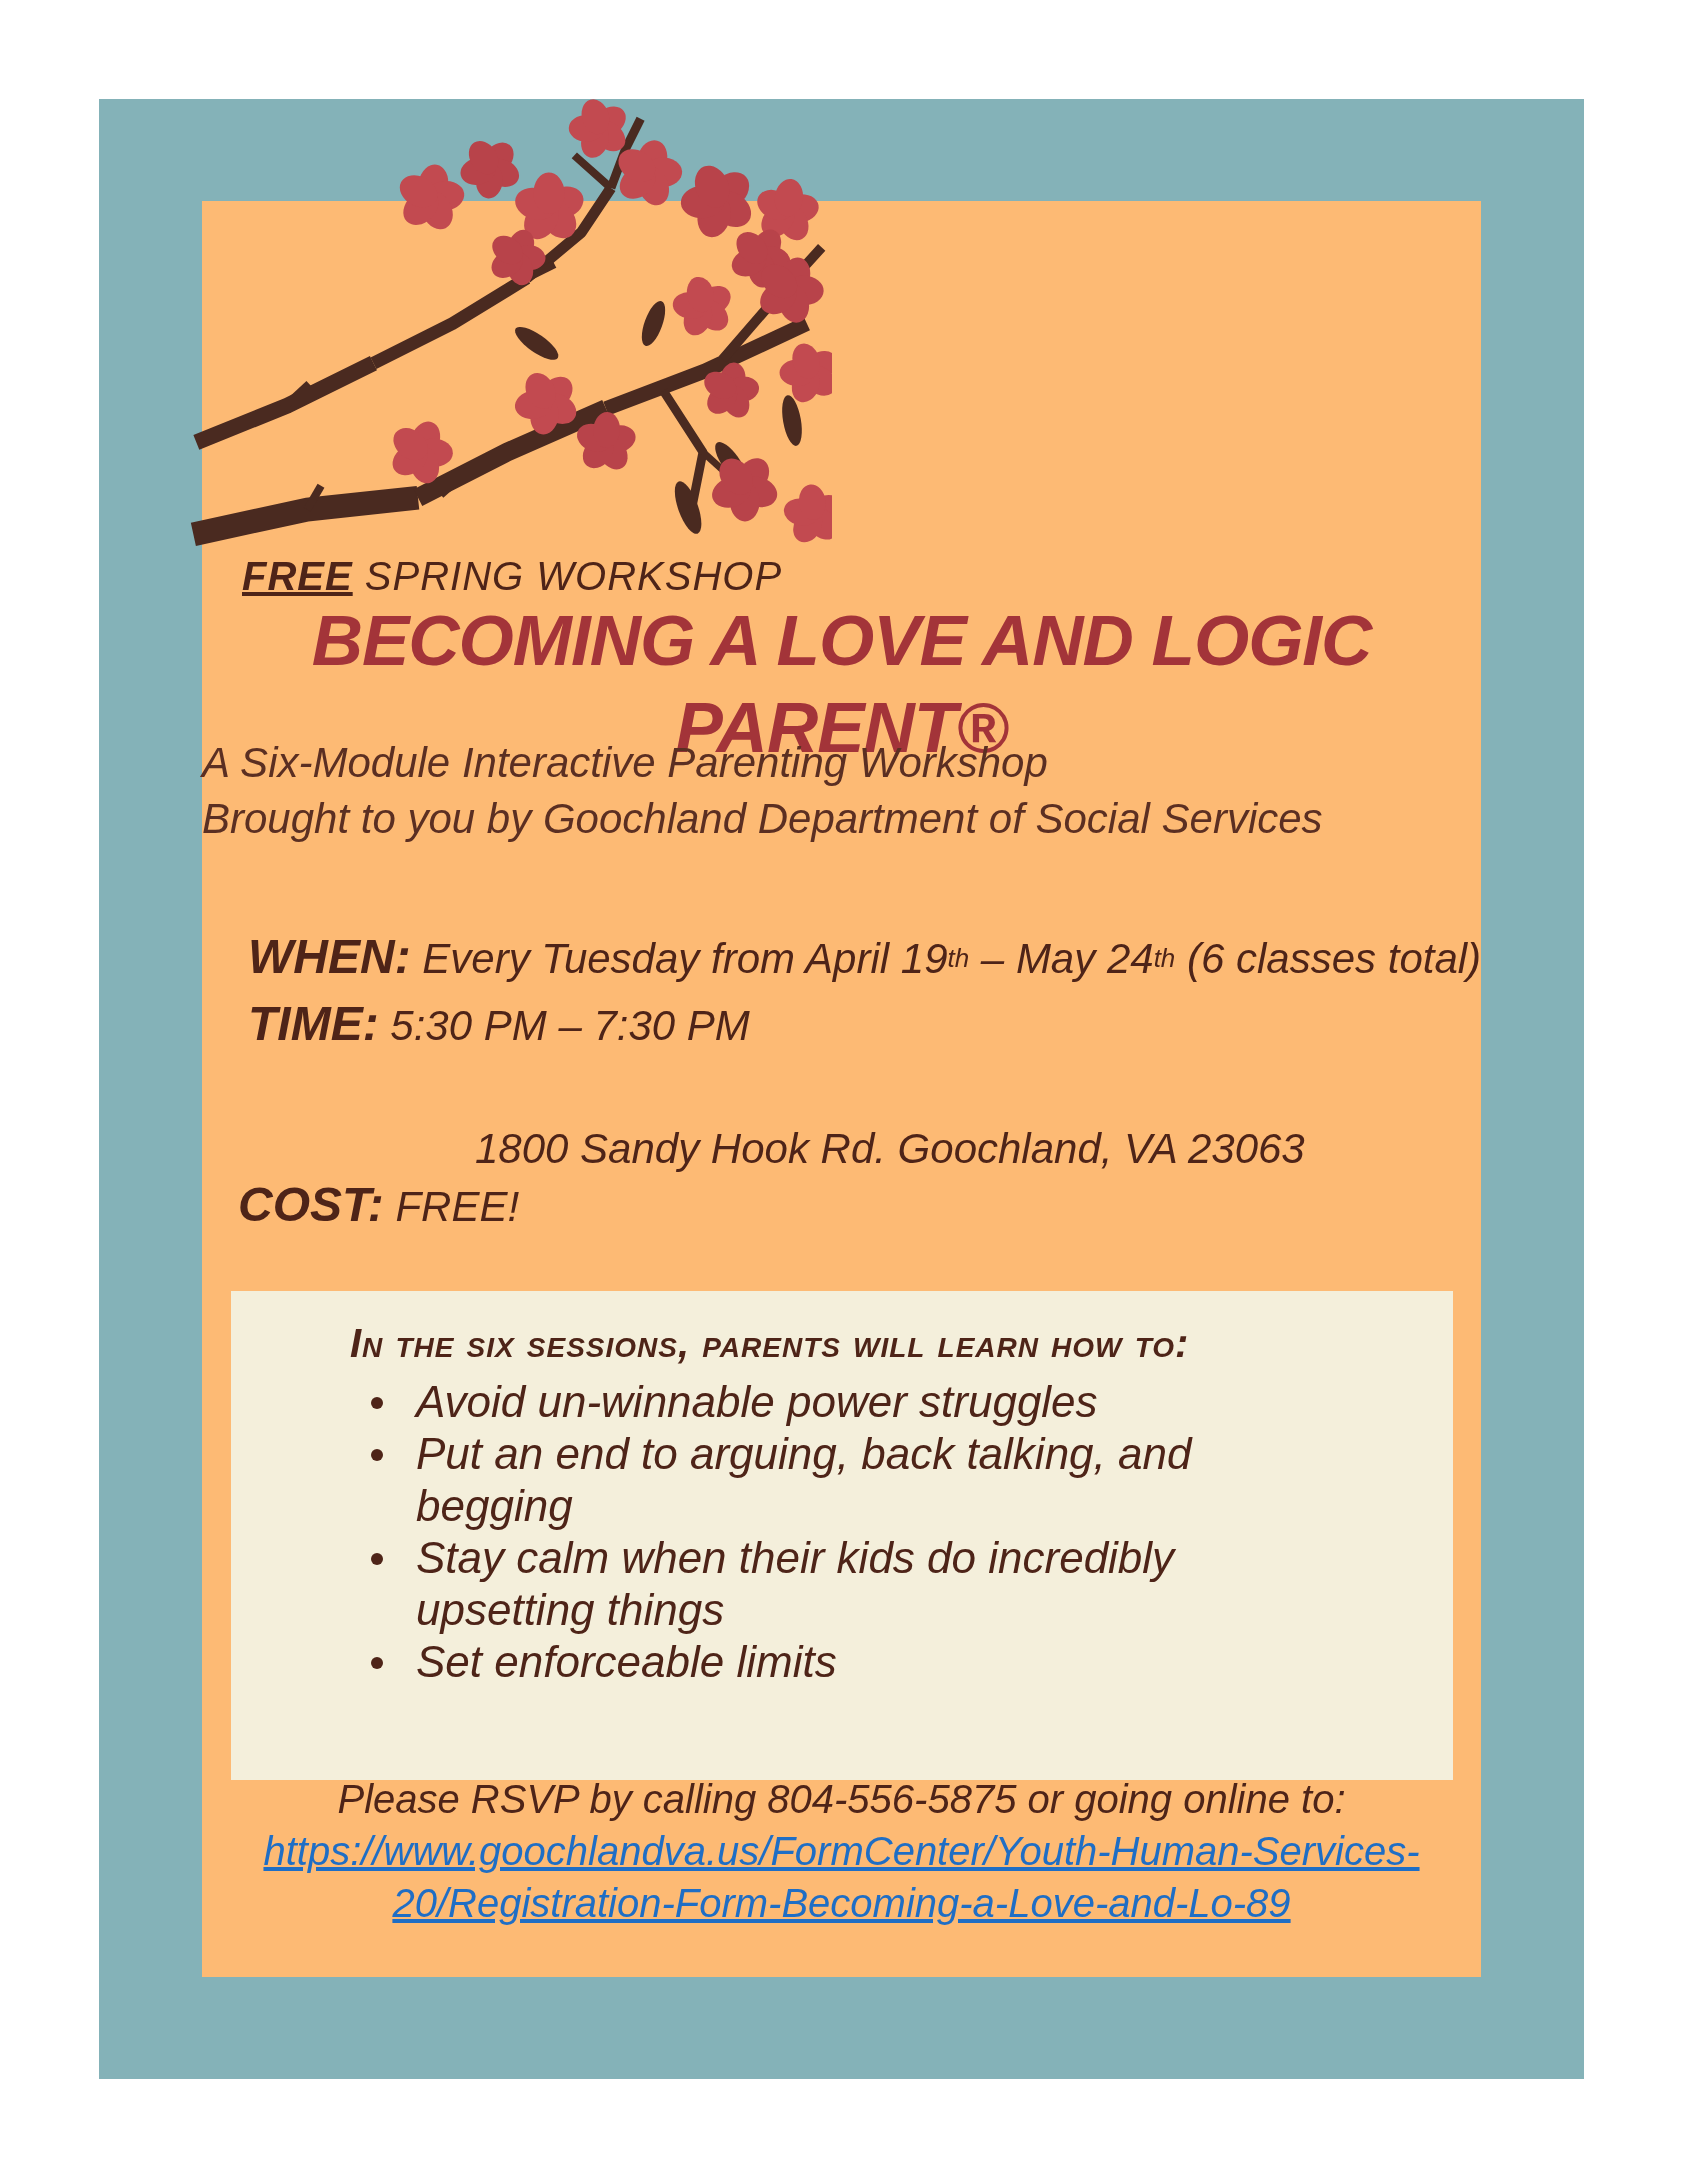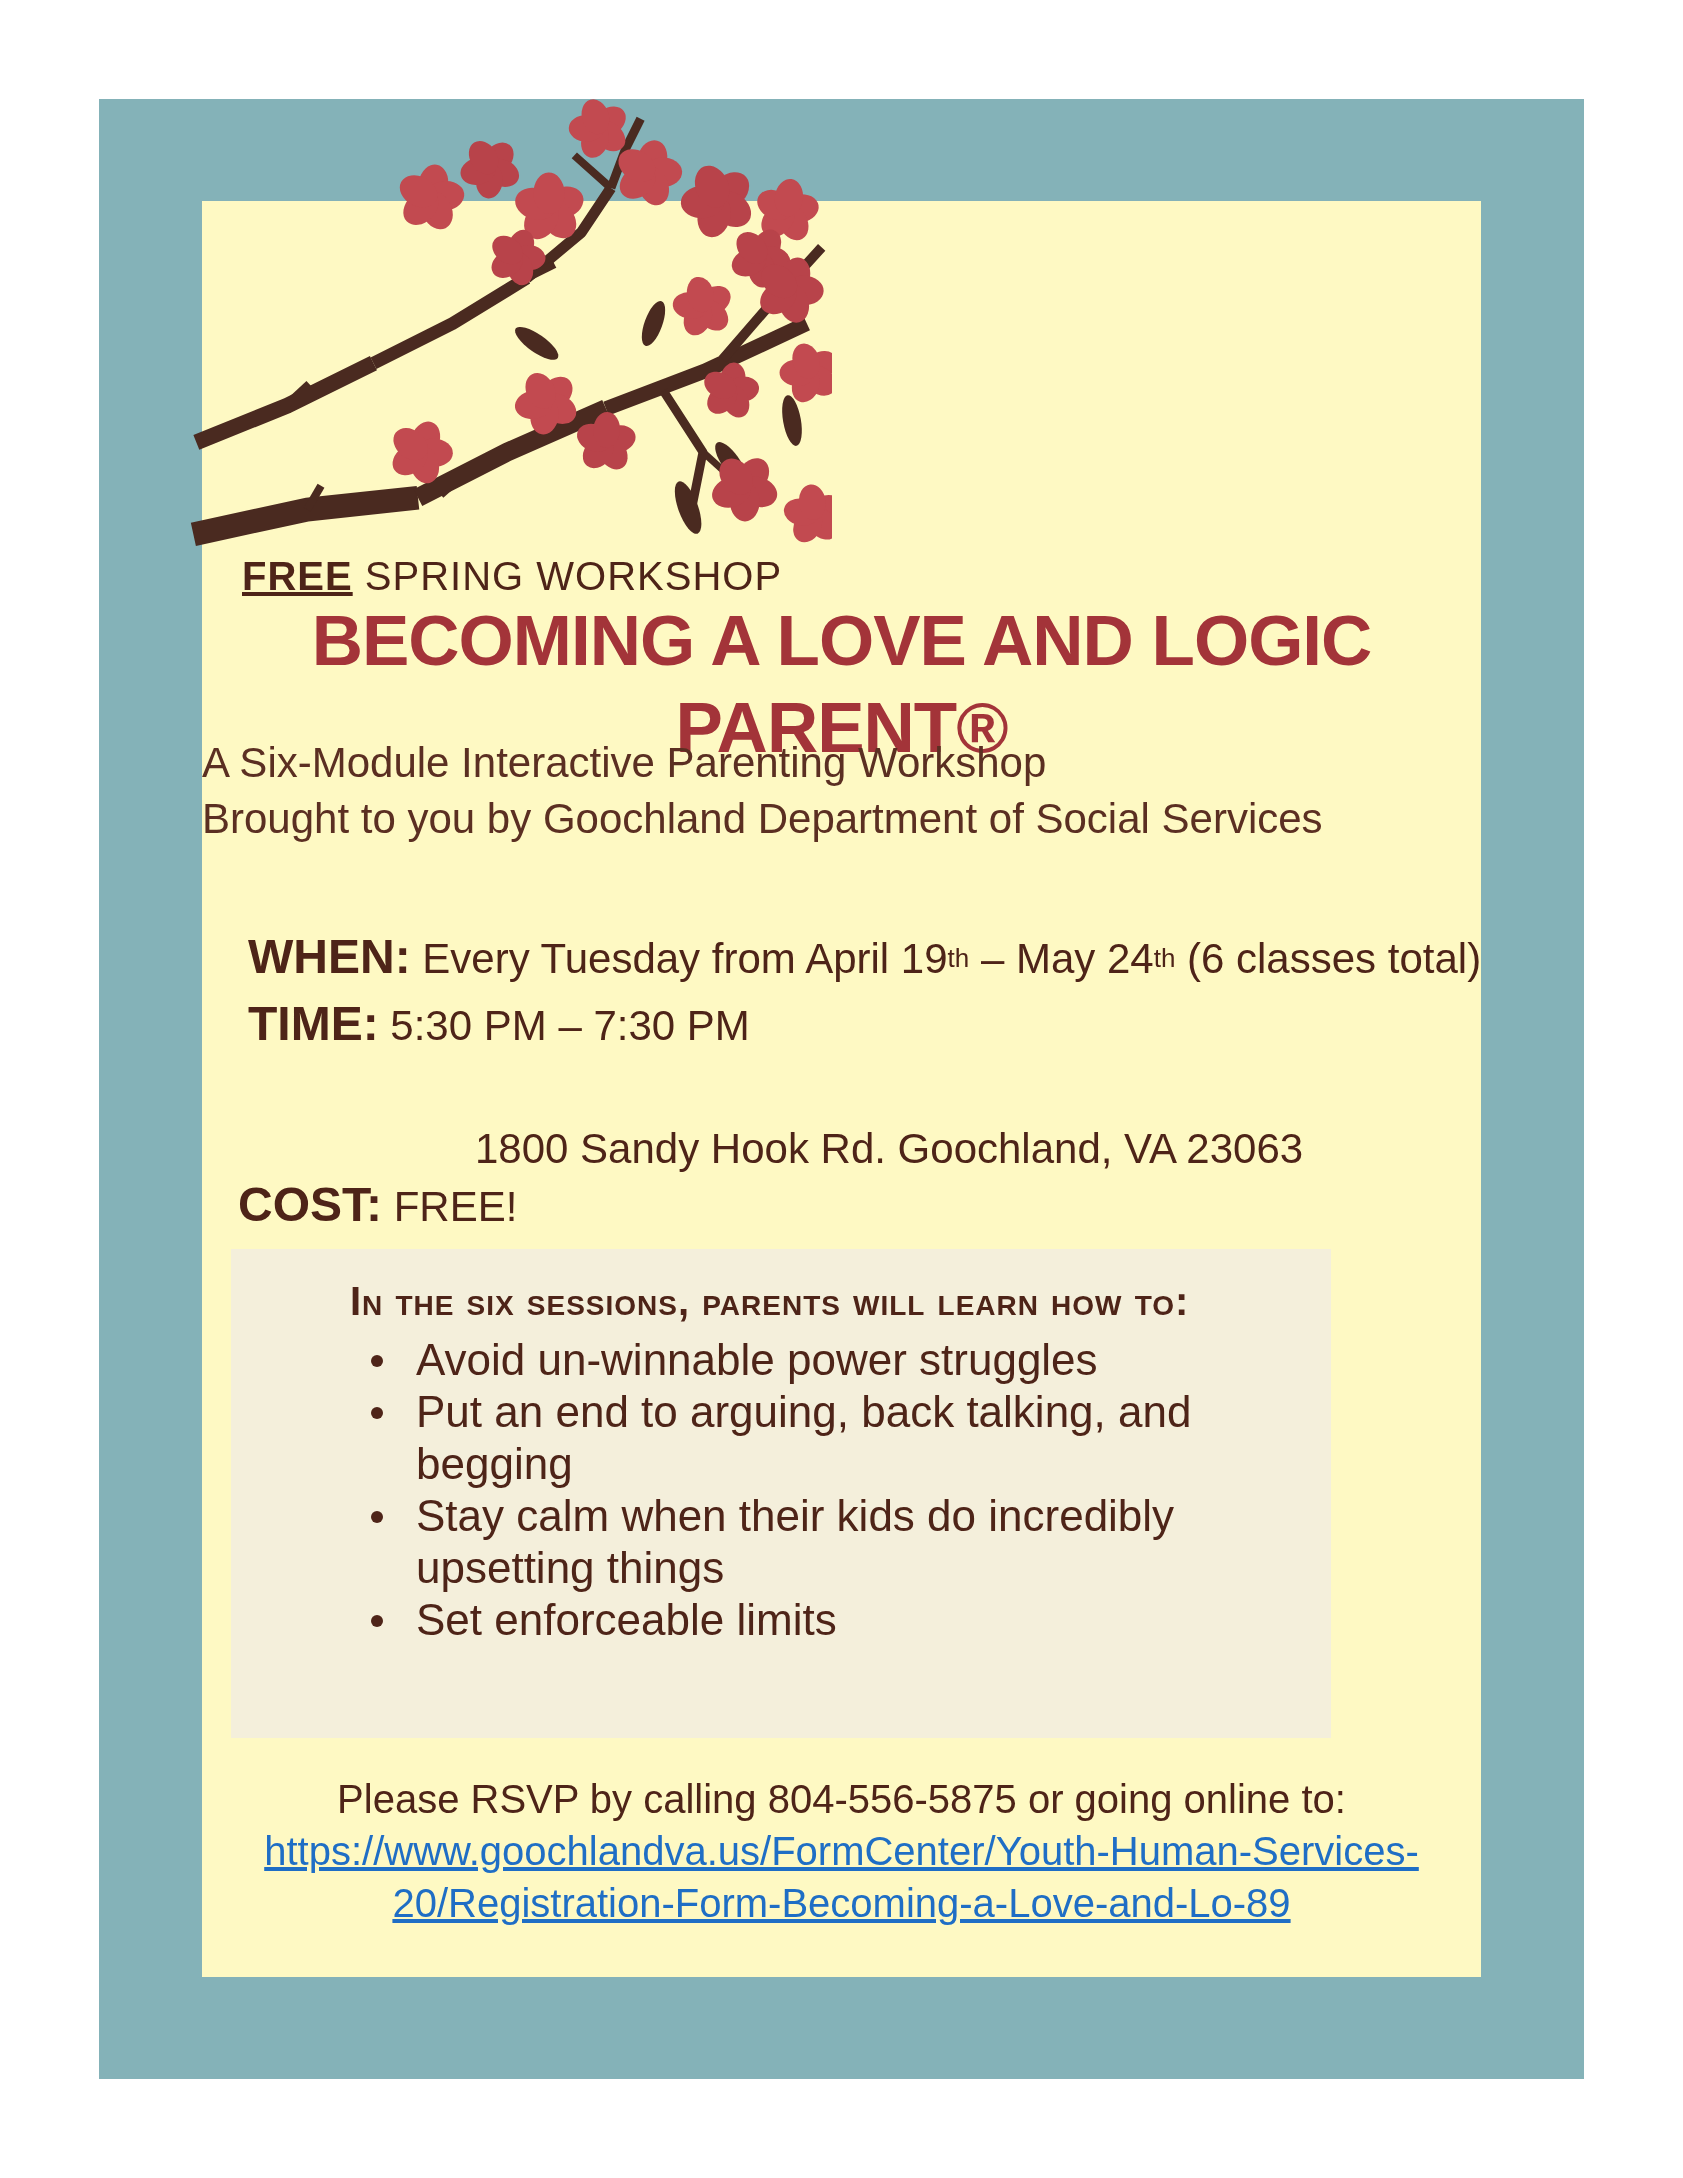--- a/index.html
+++ b/index.html
@@ -1,19 +1,19 @@
 <!DOCTYPE html>
 <html><head>
 <meta charset="utf-8">
 <style>
   html,body{margin:0;padding:0;background:#ffffff;}
   .canvas{position:relative;width:1683px;height:2178px;background:#ffffff;
           font-family:"Liberation Sans",sans-serif;overflow:hidden;}
   .frame{position:absolute;left:99px;top:99px;width:1485px;height:1980px;background:#84B2B8;}
-  .page{position:absolute;left:202px;top:201px;width:1279px;height:1776px;background:#fef9c3;}
+  .page{position:absolute;left:202px;top:201px;width:1279px;height:1776px;background:#fdba74;font-style:italic;}
 
   .illustration{position:absolute;left:188px;top:94px;width:644px;height:470px;}
 
   .eyebrow{position:absolute;left:40px;top:353px;font-size:40px;color:#4E2418;letter-spacing:1px;white-space:nowrap;}
   .eyebrow .free{font-weight:bold;text-decoration:underline;}
 
   .title{position:absolute;left:0;right:0;top:396px;text-align:center;font-size:71px;font-weight:bold;
          color:#A33439;line-height:87px;letter-spacing:-1px;}
 
   .subtitle{position:absolute;left:0;right:0;top:534px;text-align:left;font-size:42px;color:#5B2F22;line-height:56px;}
@@ -21,21 +21,21 @@
   .row{position:absolute;left:46px;color:#4E2418;white-space:nowrap;}
   .row .lbl{font-weight:bold;font-size:48px;}
   .row .val{font-size:42px;}
   .row-when{top:728px;}
   .row-time{top:795px;}
   .row-where{top:862px;}
   .row-address{top:924px;left:273px;font-size:42px;}
   .row-cost{top:976px;left:36px;}
   sup.ord{font-size:26px;vertical-align:super;line-height:0;}
 
-  .learn-box{position:absolute;left:29px;top:1048px;width:1100px;height:489px;background:#F4EFDB;}
+  .learn-box{position:absolute;left:29px;top:1090px;width:1222px;height:489px;background:#F4EFDB;}
   .learn-header{margin:30px 0 10px 119px;font-size:40px;font-weight:bold;font-variant:small-caps;
                 color:#4E2418;letter-spacing:1px;}
   .learn-list{margin:0;padding:0;}
   .learn-list li{list-style:none;margin-left:138px;padding-left:47px;position:relative;
                  font-size:44px;line-height:52px;color:#4E2418;max-width:891px;}
   .learn-list li::before{content:"";position:absolute;left:2px;top:21px;width:12px;height:12px;
                  border-radius:50%;background:#4E2418;}
 
   .rsvp-block{position:absolute;left:0;right:0;top:1572px;text-align:center;line-height:52px;font-size:40px;}
   .rsvp-line{color:#4E2418;}

